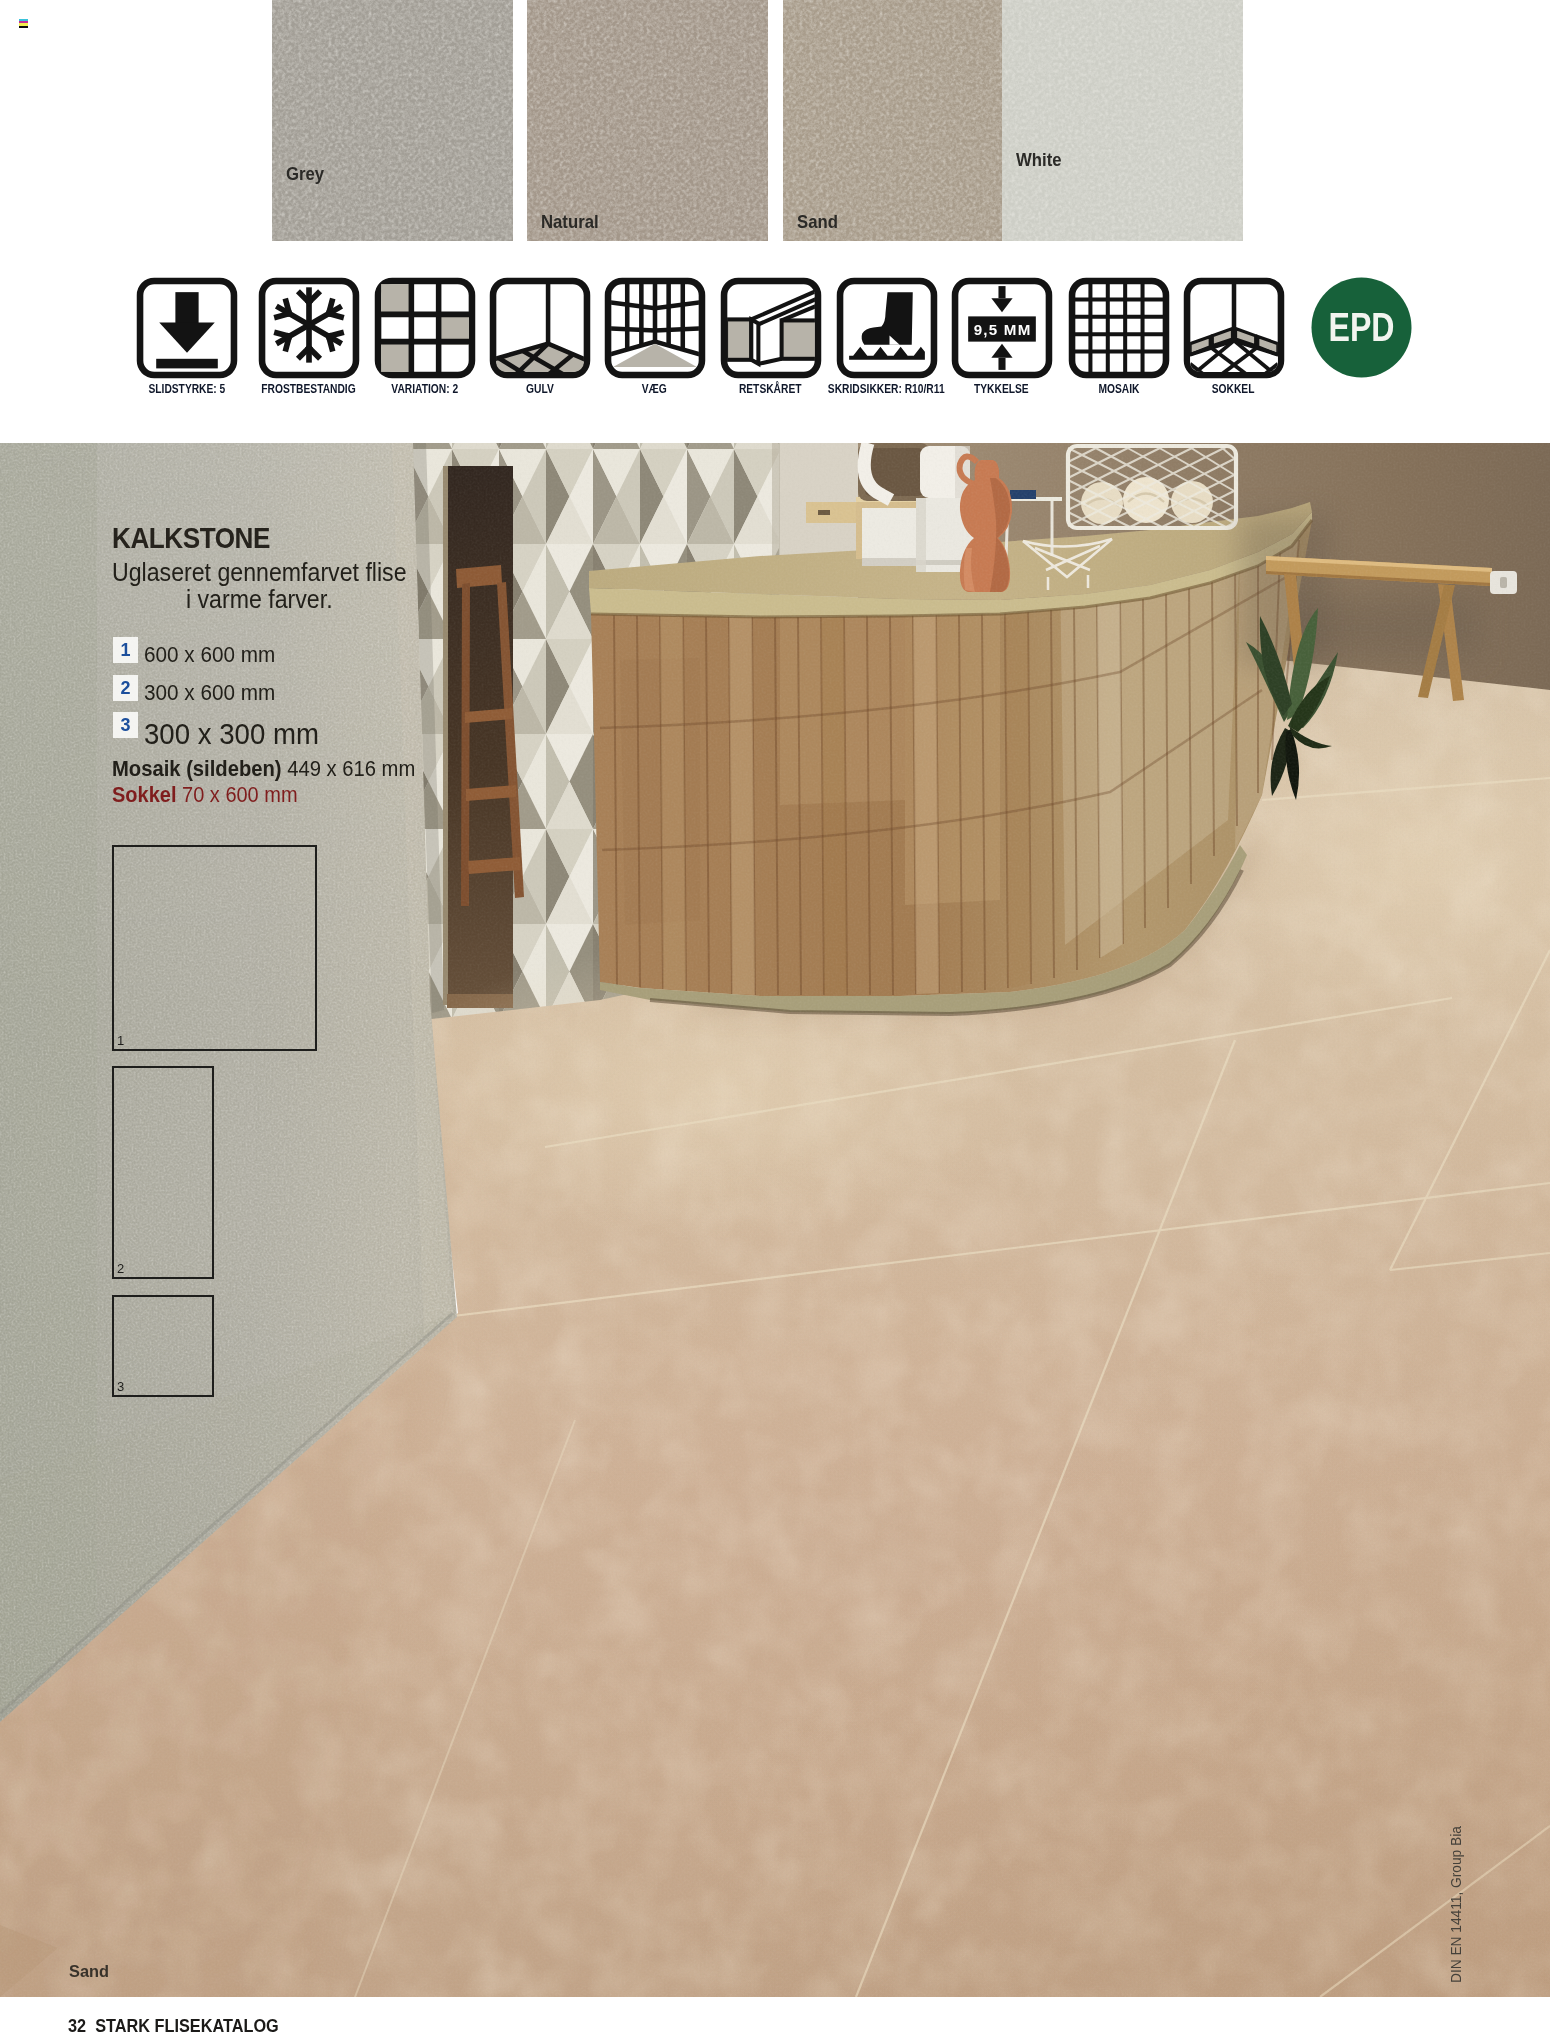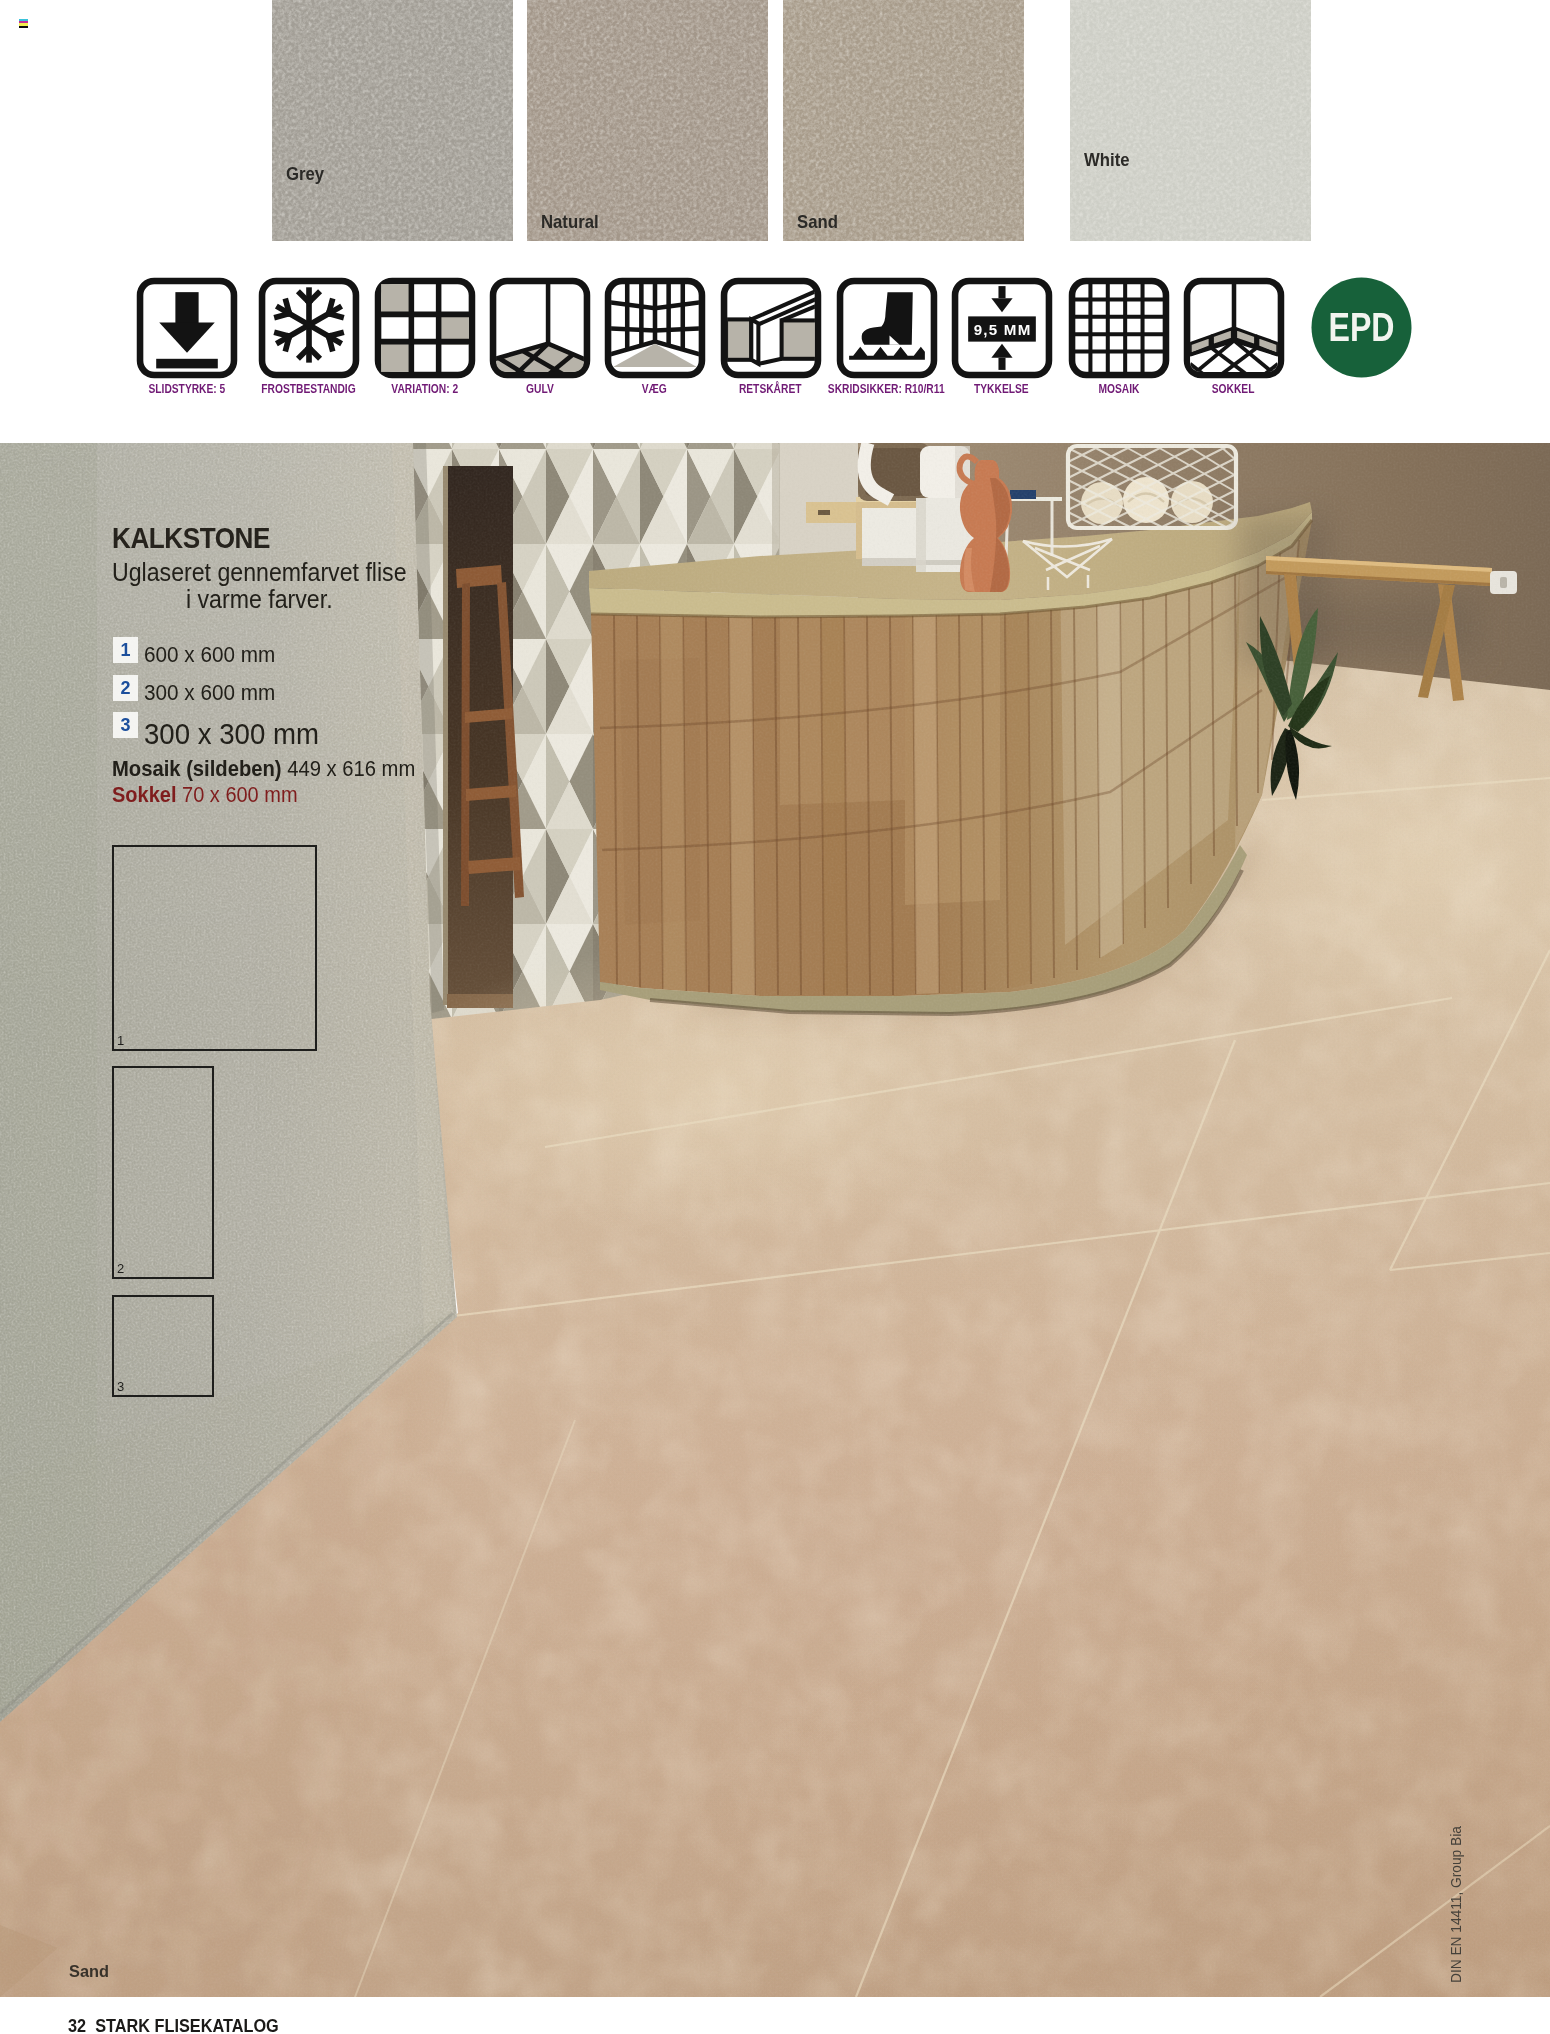--- a/index.html
+++ b/index.html
@@ -1,19 +1,19 @@
 <!DOCTYPE html>
 <html><head>
 <meta charset="utf-8">
 <style>
   html,body{margin:0;padding:0;}
   body{width:1550px;height:2034px;background:#fff;font-family:"Liberation Sans",sans-serif;position:relative;overflow:hidden;}
   .abs{position:absolute;}
   .swlabel{position:absolute;left:14px;bottom:8px;font-weight:bold;font-size:19px;color:#2b2a27;transform:scaleX(.88);transform-origin:left bottom;}
-  .iconlab{position:absolute;top:382px;width:160px;text-align:center;font-weight:bold;font-size:12.5px;color:#701a75;}
+  .iconlab{position:absolute;top:382px;width:160px;text-align:center;font-weight:bold;font-size:12.5px;color:#0f172a;}
   .iconlab span{display:inline-block;transform:scaleX(.82);transform-origin:center;white-space:nowrap;}
   .cond{display:inline-block;transform-origin:left top;white-space:nowrap;}
 </style>
 </head>
 <body>
 
 <div class="abs" style="left:19px;top:19px;width:9px;height:9px;">
   <div style="height:2.2px;background:#39c3db;"></div>
   <div style="height:2.2px;background:#c52e94;"></div>
   <div style="height:2.2px;background:#f3ef4e;"></div>
@@ -37,21 +37,21 @@
 </div>
 
 <div class="abs" style="left:783px;top:0;width:241px;height:241px;background:#a89c8b;">
   <svg width="241" height="241" style="position:absolute;left:0;top:0">
       <rect width="241" height="241" fill="#a89c8b"></rect>
       <rect width="241" height="241" filter="url(#stone)" opacity="0.5"></rect>
     </svg>
   <div class="swlabel">Sand</div>
 </div>
 
-<div class="abs" style="left:1070px;top:0;width:241px;height:179px;background:#cdcec6;">
+<div class="abs" style="left:1002px;top:0;width:241px;height:179px;background:#cdcec6;">
   <svg width="241" height="241" style="position:absolute;left:0;top:0">
       <rect width="241" height="241" fill="#cdcec6"></rect>
       <rect width="241" height="241" filter="url(#stone)" opacity="0.45"></rect>
     </svg>
   <div class="swlabel">White</div>
 </div>
 
 <svg width="0" height="0" style="position:absolute">
 <defs>
 <filter id="stone" x="0" y="0" width="100%" height="100%">

